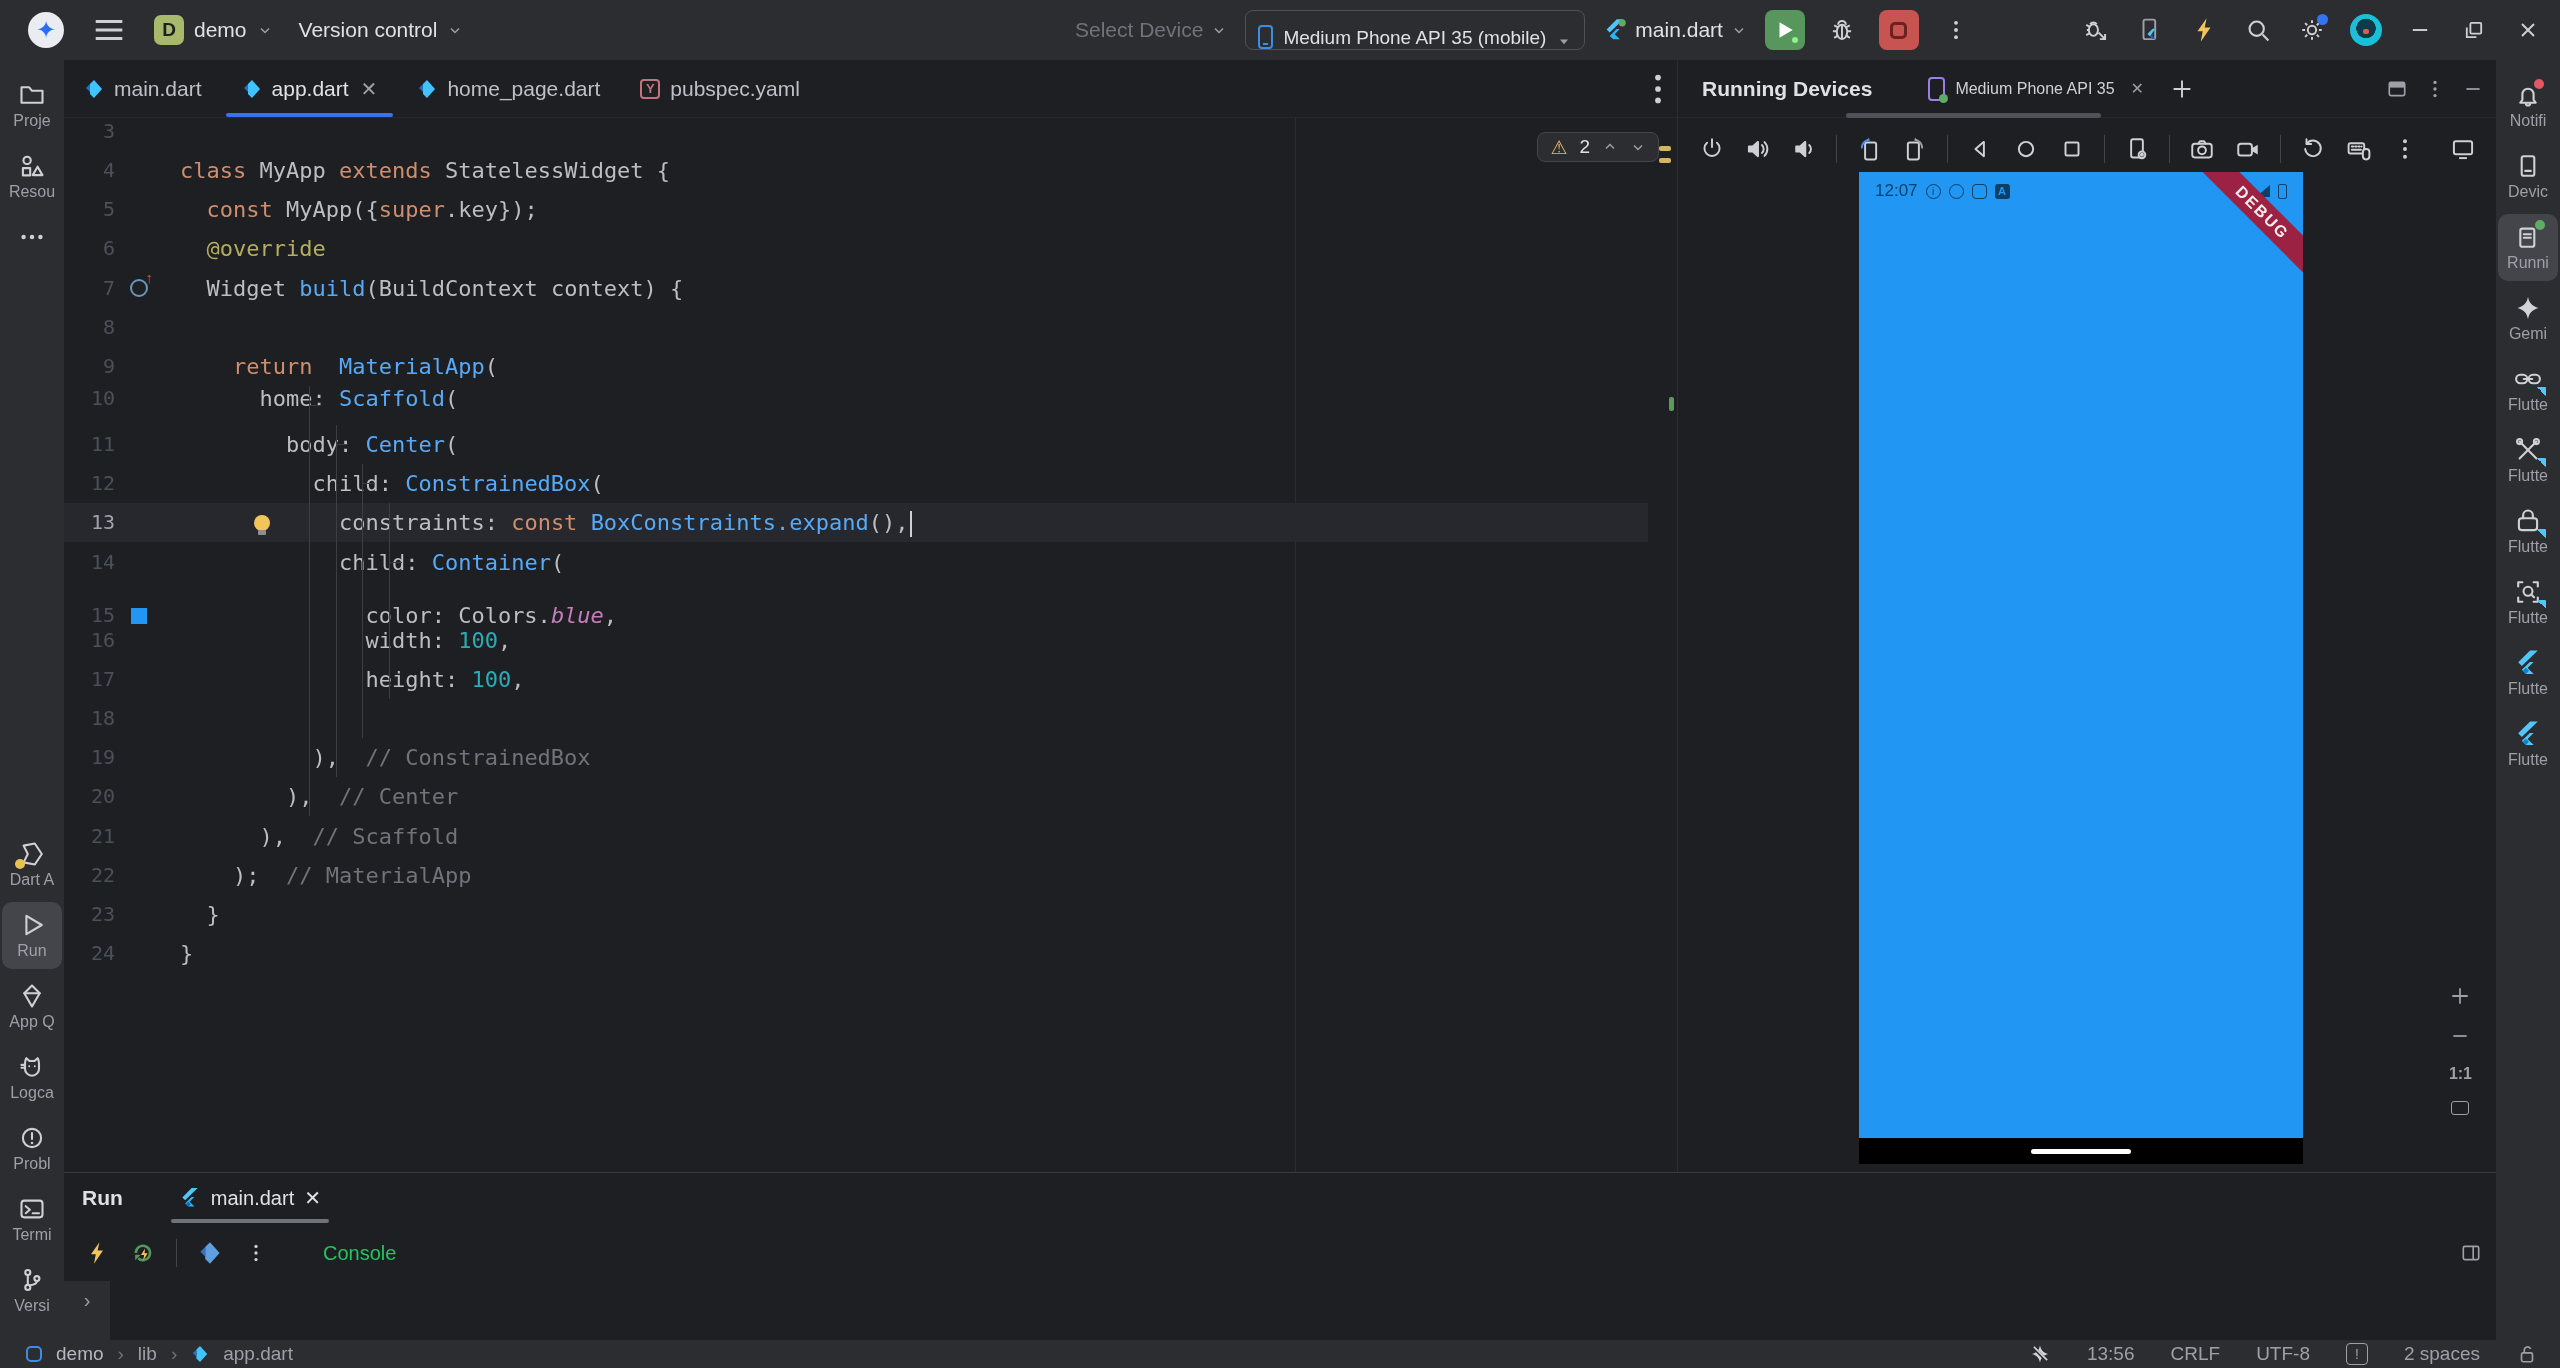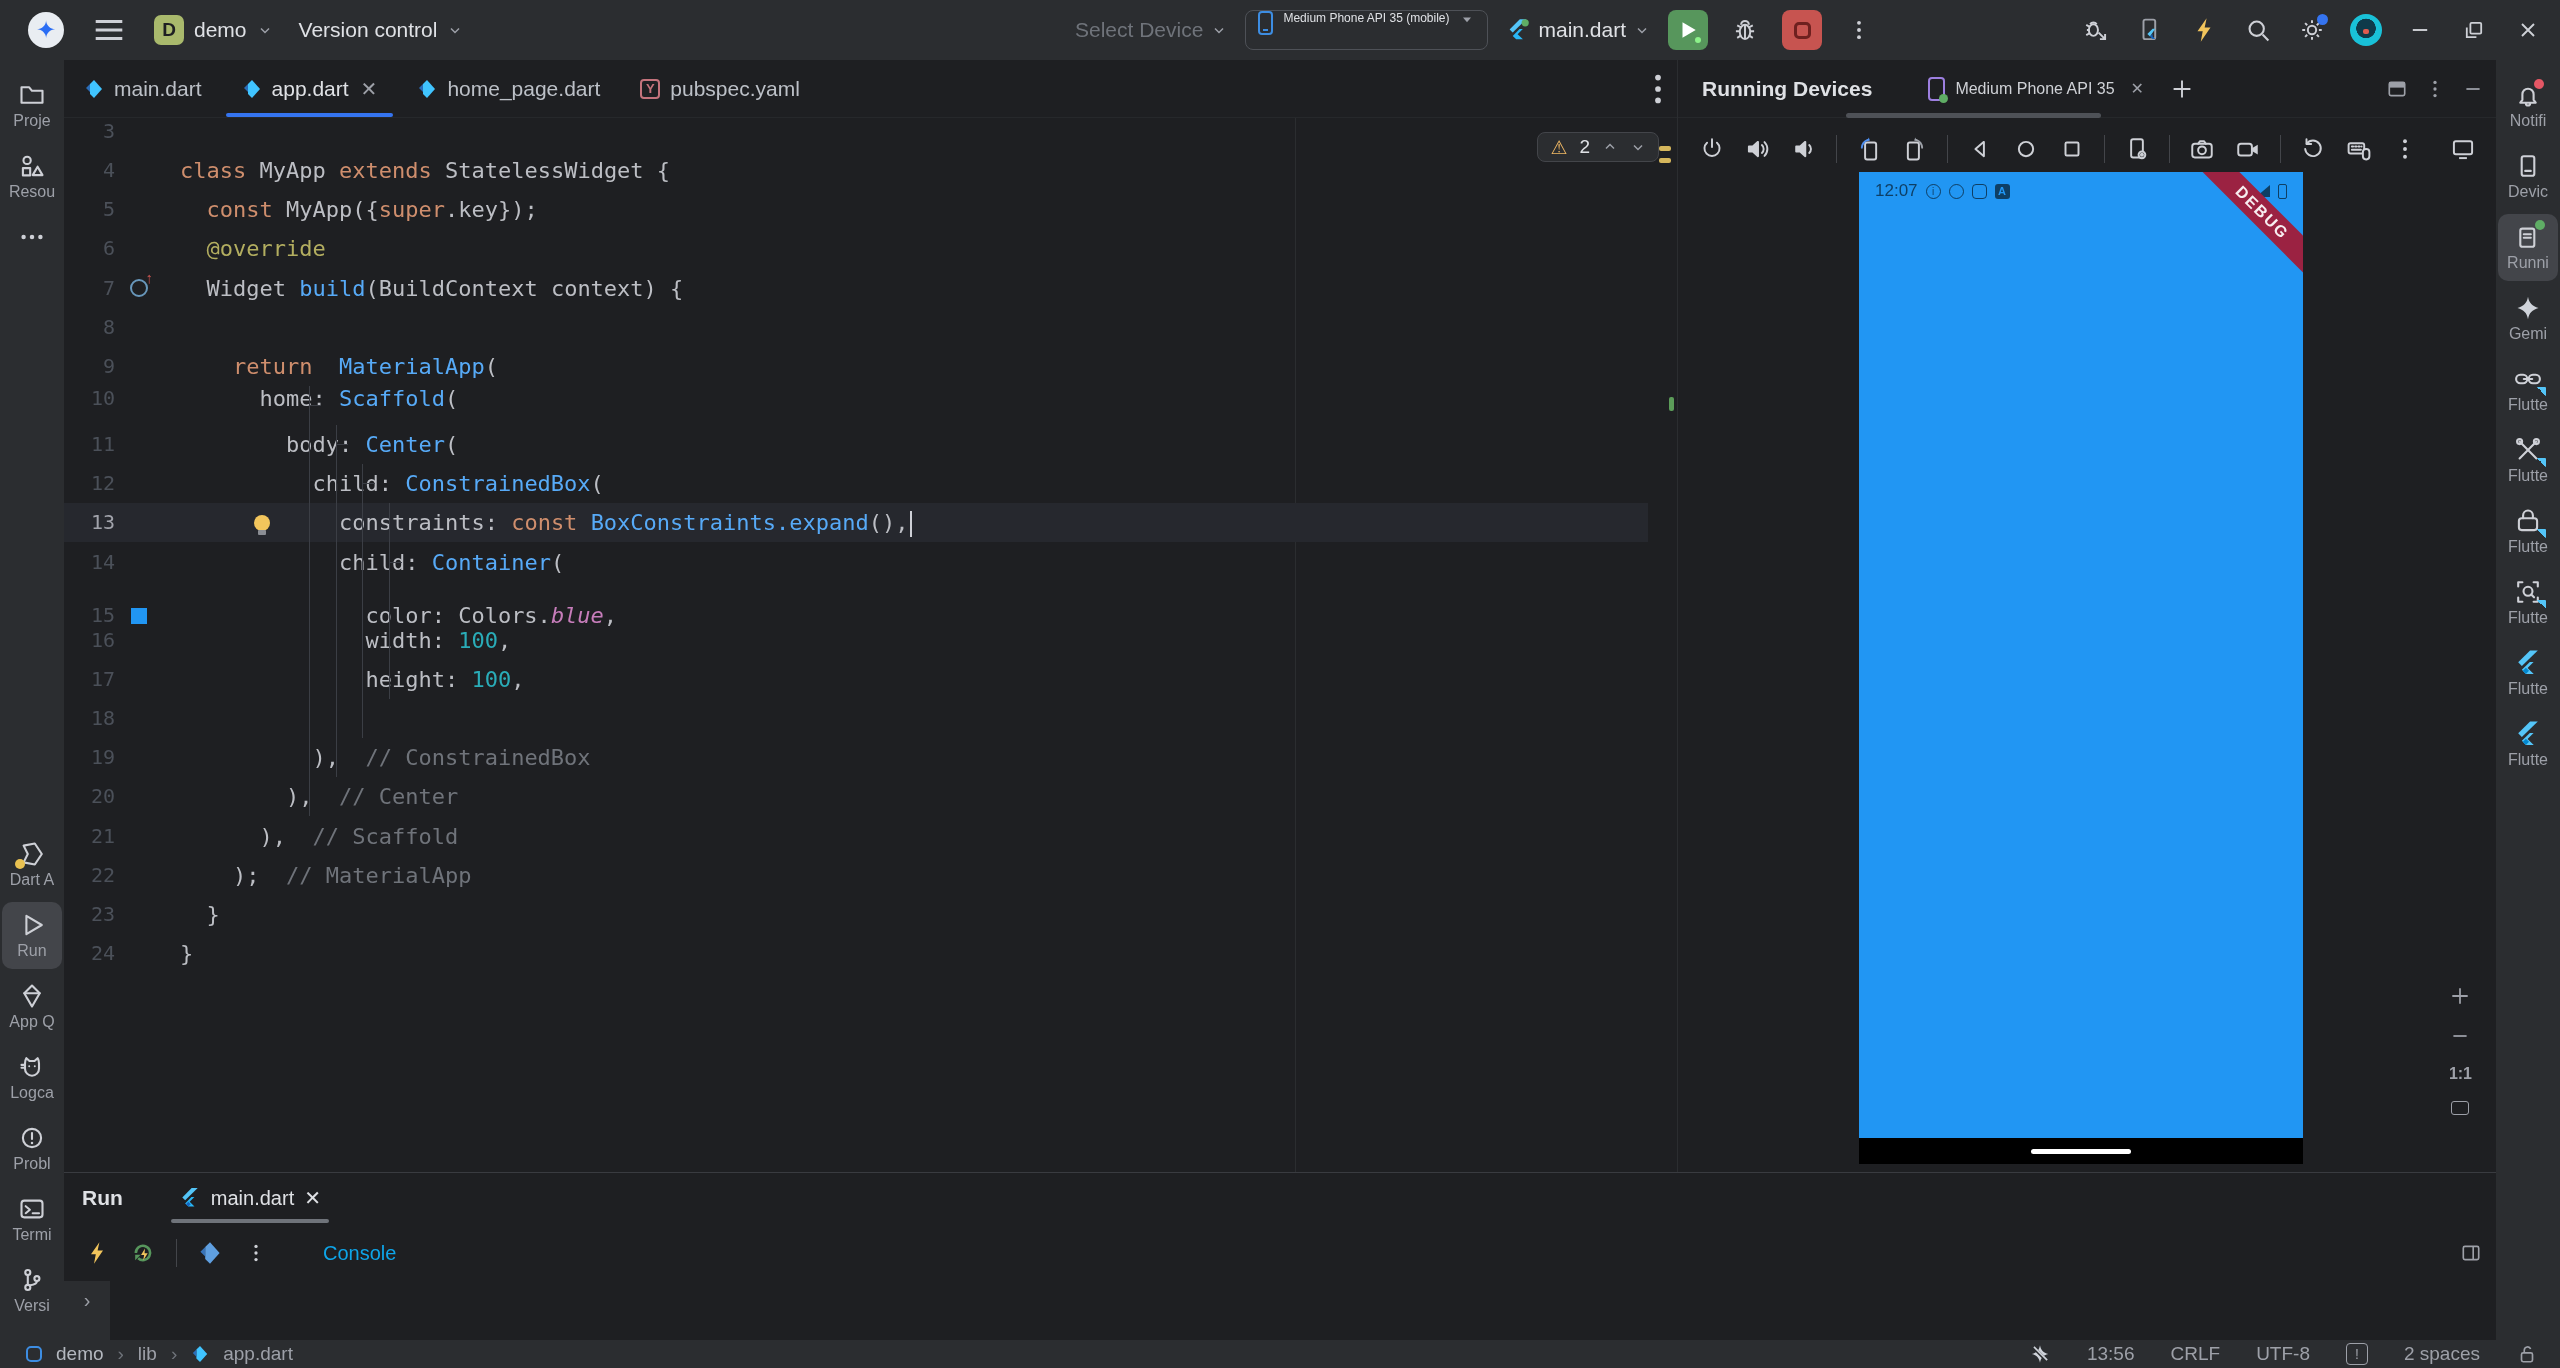--- a/index.html
+++ b/index.html
@@ -11,21 +11,21 @@
   .titlebar { position:absolute; left:0; top:0; width:2560px; height:60px; background:#2b2d30; display:flex; align-items:center; }
   .tb-left { display:flex; align-items:center; gap:26px; padding-left:28px; }
   .as-logo { width:36px; height:36px; border-radius:50%; background:#e9edf2; display:flex; align-items:center; justify-content:center; }
   .as-logo span { color:#2a6df4; font-size:24px; line-height:1; }
   .icon-btn { display:flex; align-items:center; justify-content:center; width:38px; height:38px; border-radius:6px; color:#ced0d6; }
   .proj-widget,.vcs-widget { display:flex; align-items:center; gap:10px; font-size:21px; color:#dfe1e5; }
   .proj-badge { width:30px; height:30px; border-radius:7px; background:#a9b96c; color:#1e1f22; font-weight:bold; font-size:19px; display:flex; align-items:center; justify-content:center; }
   .chev { width:16px; height:16px; color:#9da0a8; }
   .tb-center { position:absolute; left:1075px; top:0; height:60px; display:flex; align-items:center; gap:18px; }
   .select-device { color:#6f737a; font-size:21px; display:flex; gap:8px; align-items:center; }
-  .device-combo { display:flex; align-items:flex-start; gap:10px; border:1px solid #4e5157; border-radius:8px; height:40px; padding:0 12px; font-size:12px; color:#dfe1e5; }
+  .device-combo { display:flex; align-items:flex-end; gap:10px; border:1px solid #4e5157; border-radius:8px; height:40px; padding:0 12px; font-size:19px; color:#dfe1e5; }
   .phone-glyph { width:15px; height:24px; border:2px solid #3d8de2; border-radius:4px; position:relative; }
   .phone-glyph:after { content:""; position:absolute; left:3px; bottom:2px; right:3px; height:2px; background:#3d8de2; }
   .runcfg { display:flex; align-items:center; gap:8px; font-size:21px; }
   .sq-btn { width:40px; height:40px; border-radius:8px; display:flex; align-items:center; justify-content:center; }
   .run-btn { background:#57965c; position:relative; }
   .run-btn svg { width:22px; height:22px; }
   .run-dot { position:absolute; right:5px; bottom:5px; width:10px; height:10px; border-radius:50%; background:#8df28a; border:2px solid #57965c; }
   .stop-btn { background:#c75450; }
   .stop-glyph { width:17px; height:17px; border:3px solid #6e201f; border-radius:5px; }
   .tb-right { position:absolute; right:10px; top:0; height:60px; display:flex; align-items:center; gap:10px; }
@@ -116,21 +116,21 @@
   .fit-ico { width:18px; height:14px; border:1.6px solid #9da0a8; border-radius:3px; }
 
   
   .bottom-panel { position:absolute; left:64px; top:1172px; width:2432px; height:168px; background:#1e1f22; border-top:1px solid #393b40; }
   .bp-header { position:absolute; left:0; top:0; right:0; height:50px; display:flex; align-items:center; }
   .bp-title { font-weight:bold; font-size:21px; margin-left:18px; }
   .bp-tab { display:flex; align-items:center; gap:10px; margin-left:48px; font-size:20px; position:relative; height:100%; padding:0 8px; }
   .bp-tab:after { content:""; position:absolute; left:0; right:0; bottom:0; height:4px; border-radius:2px; background:#6f737a; }
   .bp-toolbar { position:absolute; left:0; top:52px; right:0; height:56px; display:flex; align-items:center; gap:8px; padding-left:14px; }
   .bp-toolbar .icon-btn { width:38px; height:38px; }
-  .console-label { font-size:20px; color:#0ea5e9; margin-left:40px; }
+  .console-label { font-size:20px; color:#22c55e; margin-left:40px; }
   .bp-toolbar-right { position:absolute; right:14px; top:52px; height:56px; display:flex; align-items:center; color:#ced0d6; }
   .console { position:absolute; left:0; top:108px; right:0; bottom:0; }
   .console-gutter { position:absolute; left:0; top:0; width:46px; bottom:0; background:#2b2d30; color:#9da0a8; display:flex; justify-content:center; padding-top:8px; font-size:20px; }
 
   
   .statusbar { position:absolute; left:0; top:1340px; width:2560px; height:28px; background:#2b2d30; display:flex; align-items:center; font-size:19px; color:#9da0a8; }
   .sb-left { display:flex; align-items:center; gap:14px; padding-left:26px; }
   .ws-ico { width:16px; height:16px; border:2.4px solid #3d8de2; border-radius:5px; }
   .crumb-sep { color:#6f737a; }
   .sb-right { position:absolute; right:22px; display:flex; align-items:center; gap:36px; }

